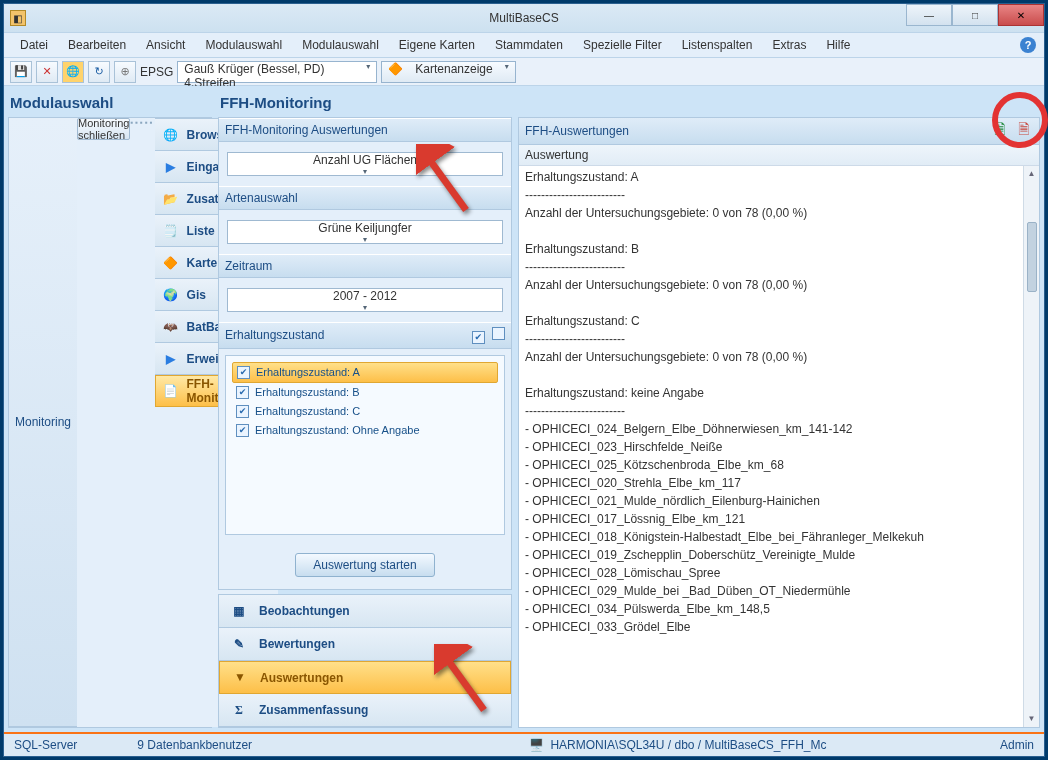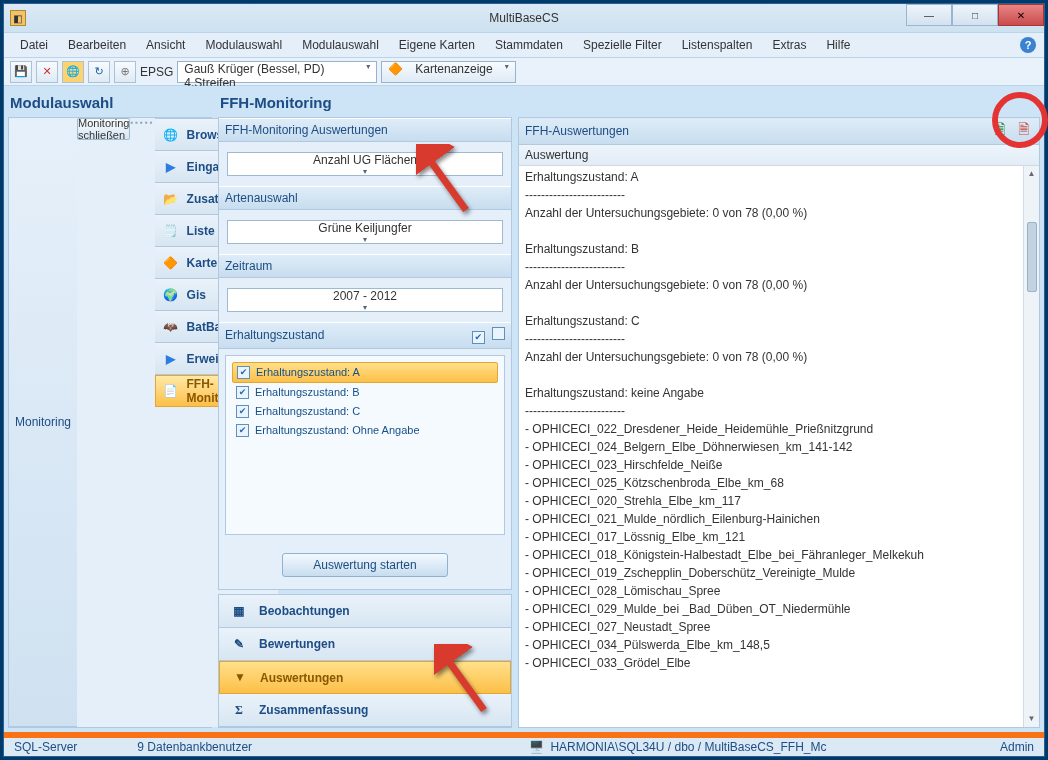--- a/index.html
+++ b/index.html
@@ -159,21 +159,21 @@
   .erhalt-row.selected {
     background: linear-gradient(#ffe08a,#fdbf48);
     border: 1px solid #e0a732; border-radius: 2px;
   }
   .chk {
     width: 13px; height: 13px; background: #eaf4ff; border: 1px solid #5f8fbf;
     display: inline-flex; align-items: center; justify-content: center;
     font-size: 9px; color: #2b6cb0;
   }
   .run-btn {
-    width: 166px; height: 24px; margin: 12px auto 12px auto;
+    width: 140px; height: 24px; margin: 12px auto 12px auto;
     background: linear-gradient(#f3f9ff,#c7ddef);
     border: 1px solid #8fb2cf; border-radius: 3px;
     display: flex; align-items: center; justify-content: center;
     color: #1d4d84;
   }
   .mid-tabs { border: 1px solid #b0c9e0; background: #e4effa; }
   .tab-row {
     height: 33px; display: flex; align-items: center; gap: 12px;
     padding: 0 12px;
     background: linear-gradient(#eaf2fa,#d7e6f2);
@@ -211,21 +211,21 @@
   }
   .scrollbar {
     position: absolute; right: 0; top: 0; bottom: 0; width: 16px;
     background: #eef3f8; border-left: 1px solid #cfdbe6;
     display: flex; flex-direction: column; align-items: center;
   }
   .sb-arrow { width: 100%; height: 16px; display: flex; align-items: center; justify-content: center; font-size: 8px; color: #667; }
   .sb-thumb { width: 10px; height: 70px; background: #c2d2e0; border: 1px solid #9ab2c7; border-radius: 2px; margin-top: 40px; }
   .status {
     height: 24px; background: #dbe9f5;
-    border-top: 6px solid #f97316;
+    border-top: 2px solid #f97316;
     display: flex; align-items: center; justify-content: space-between;
     padding: 0 10px; color: #1d4d84; font-size: 12px;
   }
   .status .mid { flex: 1; text-align: left; padding-left: 60px; }
   .status .db { flex: 1.2; text-align: left; display: flex; align-items: center; gap: 6px; }
   
   .arrow {
     position: absolute; pointer-events: none;
     color: #d93a2e;
   }
@@ -421,32 +421,30 @@
             <div>Erhaltungszustand: B</div>
             <div>-------------------------</div>
             <div>Anzahl der Untersuchungsgebiete: 0 von 78 (0,00 %)</div>
             <div>&nbsp;</div>
             <div>Erhaltungszustand: C</div>
             <div>-------------------------</div>
             <div>Anzahl der Untersuchungsgebiete: 0 von 78 (0,00 %)</div>
             <div>&nbsp;</div>
             <div>Erhaltungszustand: keine Angabe</div>
             <div>-------------------------</div>
-            <div> - OPHICECI_022_Dresdener_Heide_Heidemühle_Prießnitzgrund</div>
             <div> - OPHICECI_024_Belgern_Elbe_Döhnerwiesen_km_141-142</div>
             <div> - OPHICECI_023_Hirschfelde_Neiße</div>
             <div> - OPHICECI_025_Kötzschenbroda_Elbe_km_68</div>
             <div> - OPHICECI_020_Strehla_Elbe_km_117</div>
             <div> - OPHICECI_021_Mulde_nördlich_Eilenburg-Hainichen</div>
             <div> - OPHICECI_017_Lössnig_Elbe_km_121</div>
             <div> - OPHICECI_018_Königstein-Halbestadt_Elbe_bei_Fähranleger_Melkekuh</div>
             <div> - OPHICECI_019_Zschepplin_Doberschütz_Vereinigte_Mulde</div>
             <div> - OPHICECI_028_Lömischau_Spree</div>
             <div> - OPHICECI_029_Mulde_bei _Bad_Düben_OT_Niedermühle</div>
-            <div> - OPHICECI_027_Neustadt_Spree</div>
             <div> - OPHICECI_034_Pülswerda_Elbe_km_148,5</div>
             <div> - OPHICECI_033_Grödel_Elbe</div>
             <div class="scrollbar">
             <div class="sb-arrow">▲</div>
             <div class="sb-thumb"></div>
             <div style="flex:1;"></div>
             <div class="sb-arrow">▼</div>
           </div>
         </div>
       </div>

